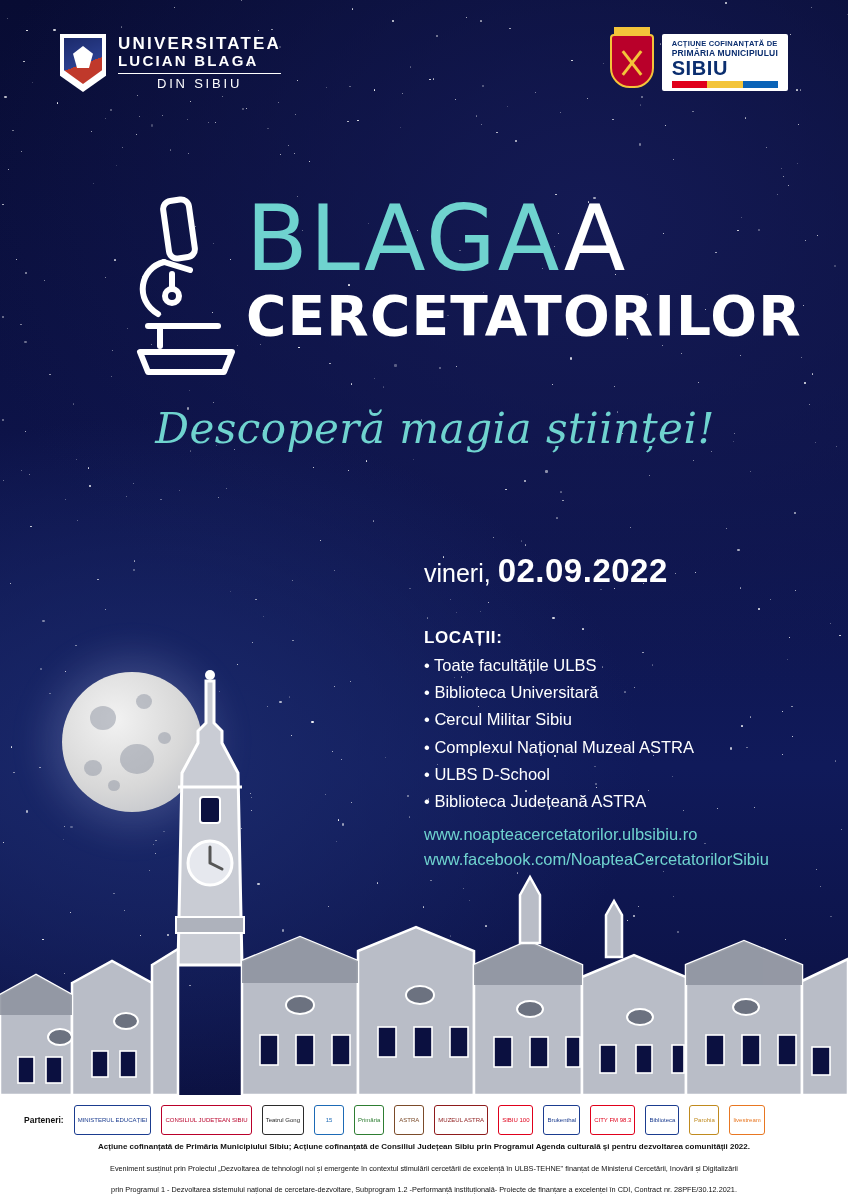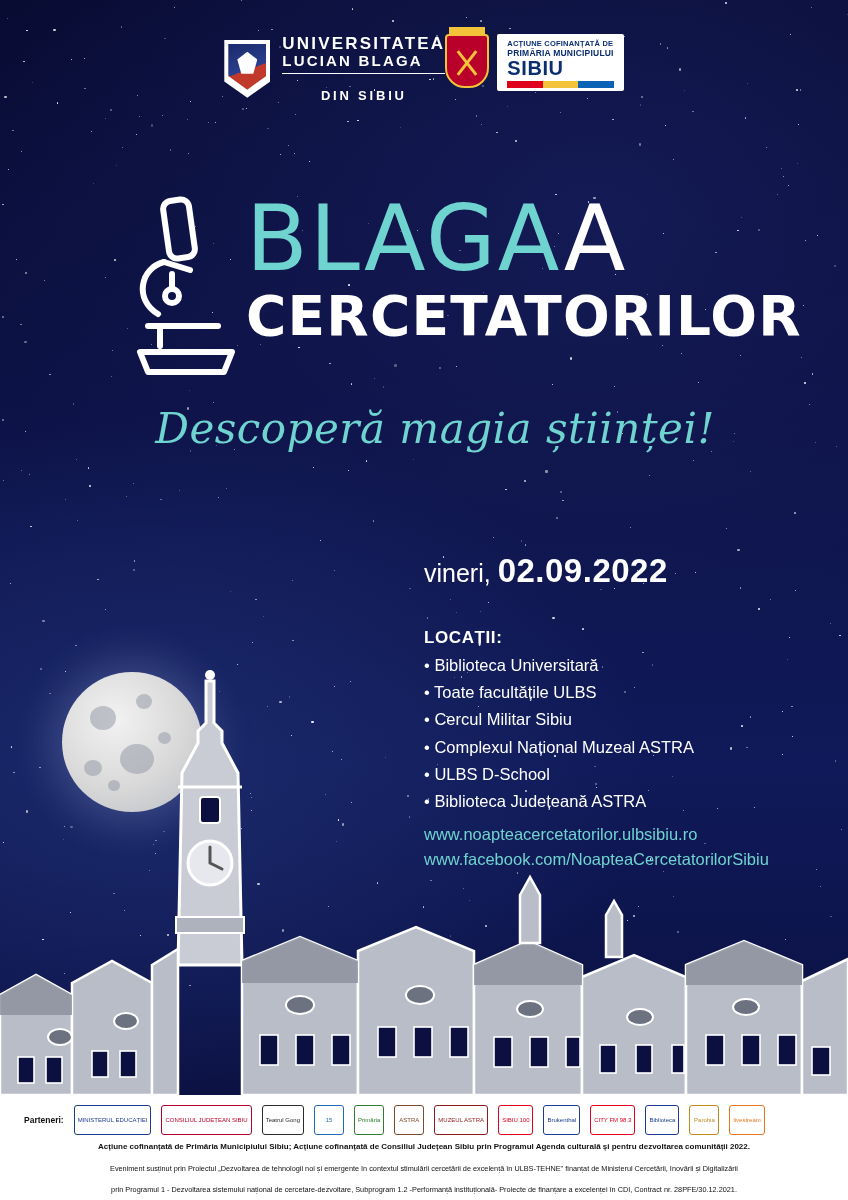--- a/index.html
+++ b/index.html
@@ -32,21 +32,21 @@
     background: #ffffff;
     border-radius: 50%;
     opacity: .75;
   }
   
   .top-bar {
     position: absolute;
     top: 34px; left: 0; right: 0;
     height: 80px;
     display: flex;
-    justify-content: center;
+    justify-content: space-between;
     padding: 0 60px;
     align-items: flex-start;
   }
   .ulbs-logo { display: flex; align-items: center; gap: 12px; }
   .ulbs-crest {
     width: 46px; height: 58px;
     background: #fff;
     clip-path: polygon(0 0, 100% 0, 100% 72%, 50% 100%, 0 72%);
     position: relative;
   }
@@ -61,22 +61,22 @@
     position:absolute; left:13px; top:12px;
     width:20px; height:22px;
     background:#fff;
     clip-path: polygon(50% 0, 100% 35%, 80% 100%, 20% 100%, 0 35%);
     z-index:2;
   }
   .ulbs-text { color:#fff; line-height:1.12; }
   .ulbs-text .l1 { font-size: 17px; letter-spacing: 2.2px; font-weight:700;}
   .ulbs-text .l2 { font-size: 15px; letter-spacing: 2.2px; font-weight:700;}
   .ulbs-text .l3 {
-    font-size: 13px; letter-spacing: 2.8px; font-weight:700;
-    border-top: 1px solid #fff; margin-top:3px; padding-top:15px; text-align:center;
+    font-size: 13px; letter-spacing: 2.8px; font-weight:400;
+    border-top: 1px solid #fff; margin-top:3px; padding-top:3px; text-align:center;
   }
   .sibiu-logo { display:flex; align-items:flex-start; gap:8px; }
   .sibiu-shield {
     width: 44px; height: 54px;
     background:#b9002a;
     border:2px solid #f3c43a;
     border-radius: 4px 4px 20px 20px;
     position:relative;
   }
   .sibiu-shield:before{
@@ -757,22 +757,22 @@
   </svg>
 
   <div class="date-line">
     <span>vineri,</span>
     <span class="d">02.09.2022</span>
   </div>
 
   <div class="loc-title">LOCAȚII:</div>
 
   <ul class="loc-list" id="loc-list">
+      <li>Toate facultățile ULBS</li>
       <li>Biblioteca Universitară</li>
-      <li>Toate facultățile ULBS</li>
       <li>Cercul Militar Sibiu</li>
       <li>Complexul Național Muzeal ASTRA</li>
       <li>ULBS D-School</li>
       <li>Biblioteca Județeană ASTRA</li>
     </ul>
 
   <div class="links">
     <div>www.noapteacercetatorilor.ulbsibiu.ro</div>
     <div>www.facebook.com/NoapteaCercetatorilorSibiu</div>
   </div>

